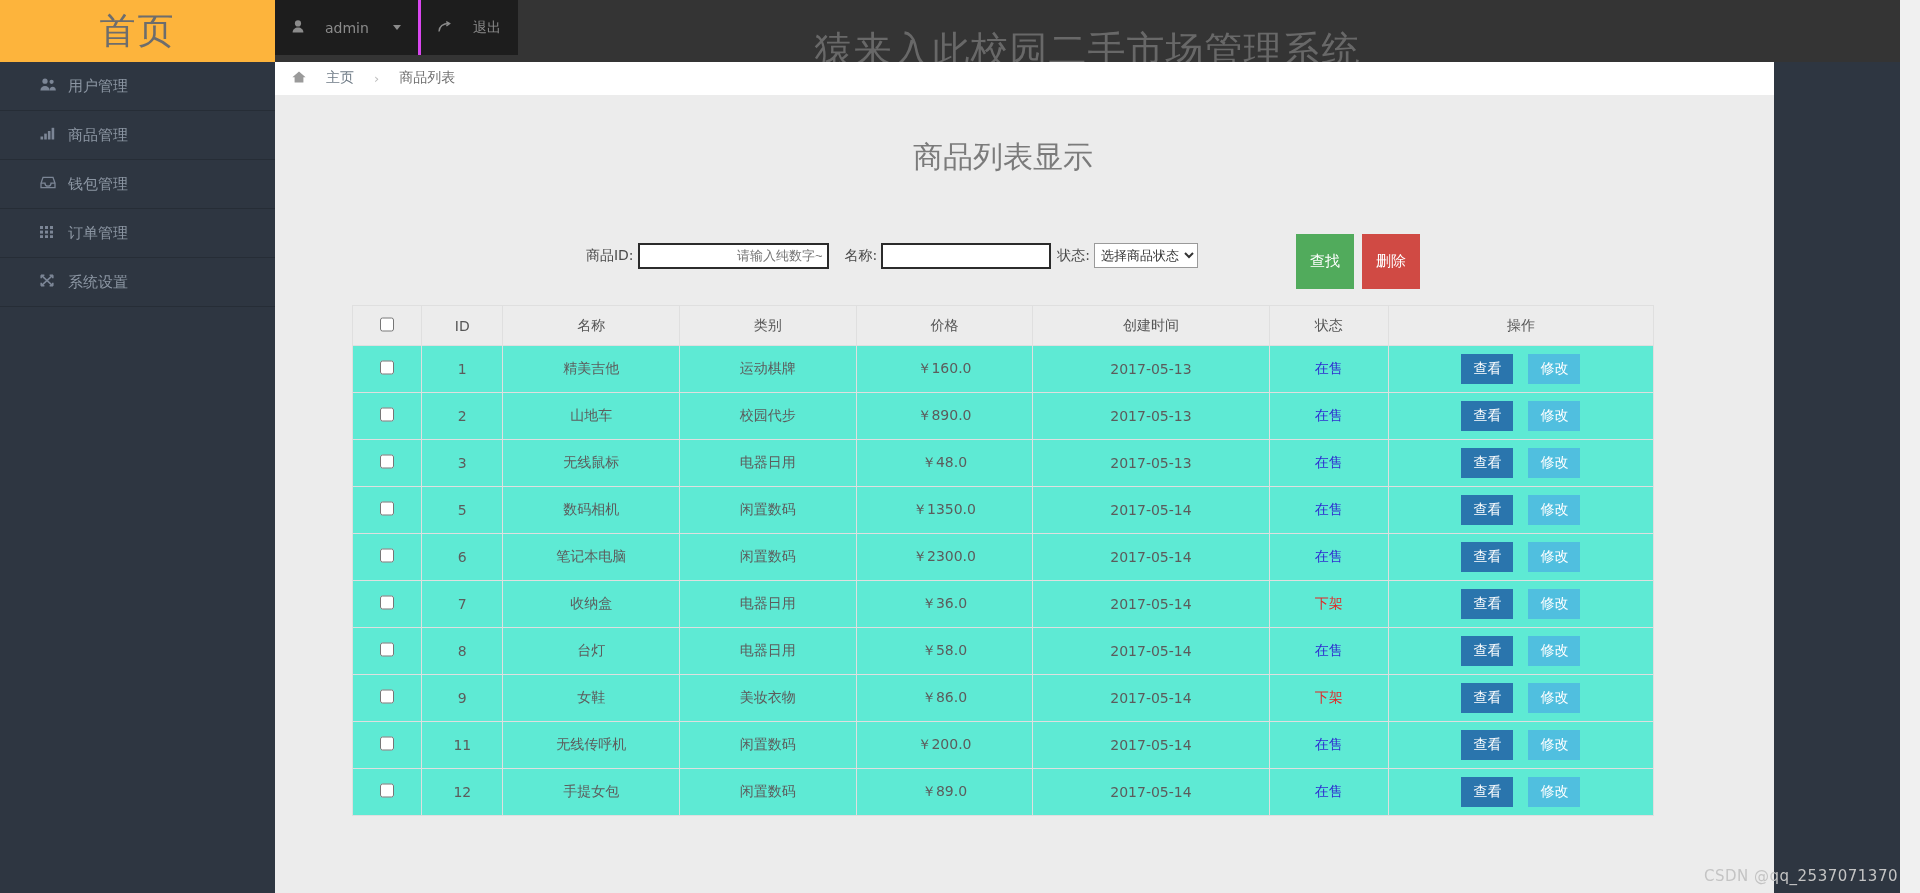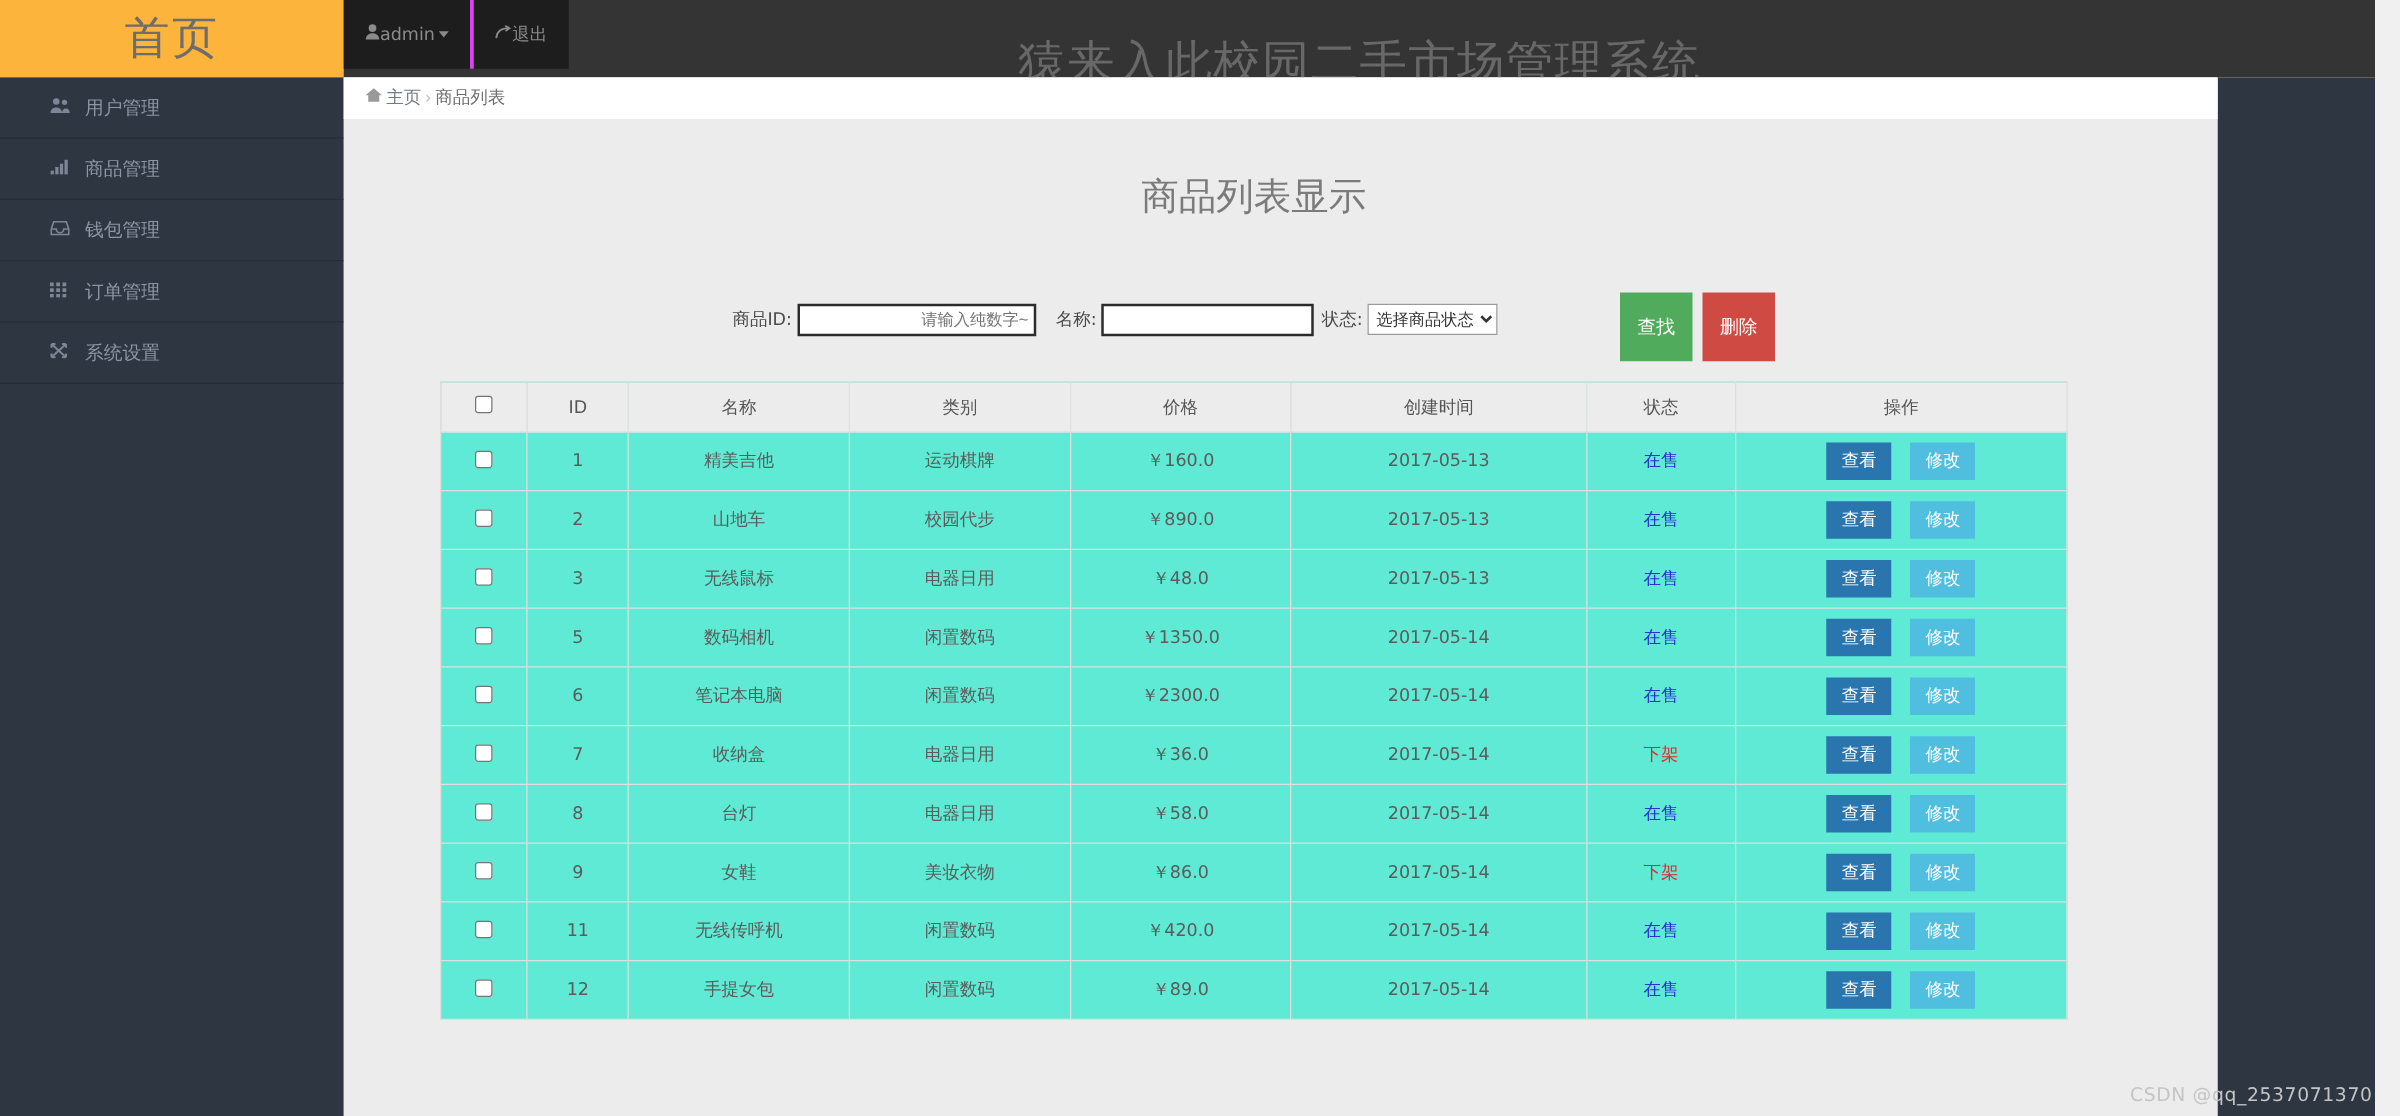--- a/index.html
+++ b/index.html
@@ -52,21 +52,21 @@
   .user-block {
     position: absolute;
     left: 275px; top: 0;
     height: 55px;
     display: flex;
     background: #1d1d1d;
   }
   .user-item {
     display: flex;
     align-items: center;
-    gap: 0;
+    gap: 21px;
     padding: 14px 17px;
     height: 55px;
     color: #8b8b8b;
     font-size: 14px;
     cursor: pointer;
   }
   .user-item + .user-item {
     border-left: 3px solid #d946ef;
   }
   .topbar-title {
@@ -123,21 +123,21 @@
     background: #ececec;
   }
   .breadcrumb {
     height: 33px;
     background: #ffffff;
     display: flex;
     align-items: center;
     padding-left: 17px;
     font-size: 14px;
     color: #777777;
-    gap: 3px;
+    gap: 20px;
     border-bottom: 1px solid #ffffff;
   }
   .breadcrumb .home-ico { color: #9a9a9a; font-size: 13px; }
   .breadcrumb .crumb-link { color: #6f7b86; cursor: pointer; }
   .breadcrumb .sep { color: #bdbdbd; font-size: 13px; }
   .breadcrumb .crumb-cur { color: #6f6f6f; }
 
   .panel {
     margin: 16px 60px 0 17px;
     background: #ececec;
@@ -519,21 +519,21 @@
                     <button class="op-btn op-view">查看</button>
                     <button class="op-btn op-edit">修改</button>
                   </div>
                 </td>
               </tr>
               <tr>
                 <td class="col-chk"><input type="checkbox" style=""></td>
                 <td class="col-id">11</td>
                 <td class="col-name">无线传呼机</td>
                 <td class="col-cat">闲置数码</td>
-                <td class="col-price">￥420.0</td>
+                <td class="col-price">￥200.0</td>
                 <td class="col-time">2017-05-14</td>
                 <td class="col-state"><span class="state-on">在售</span></td>
                 <td class="col-op">
                   <div class="op-btns">
                     <button class="op-btn op-view">查看</button>
                     <button class="op-btn op-edit">修改</button>
                   </div>
                 </td>
               </tr>
               <tr>

